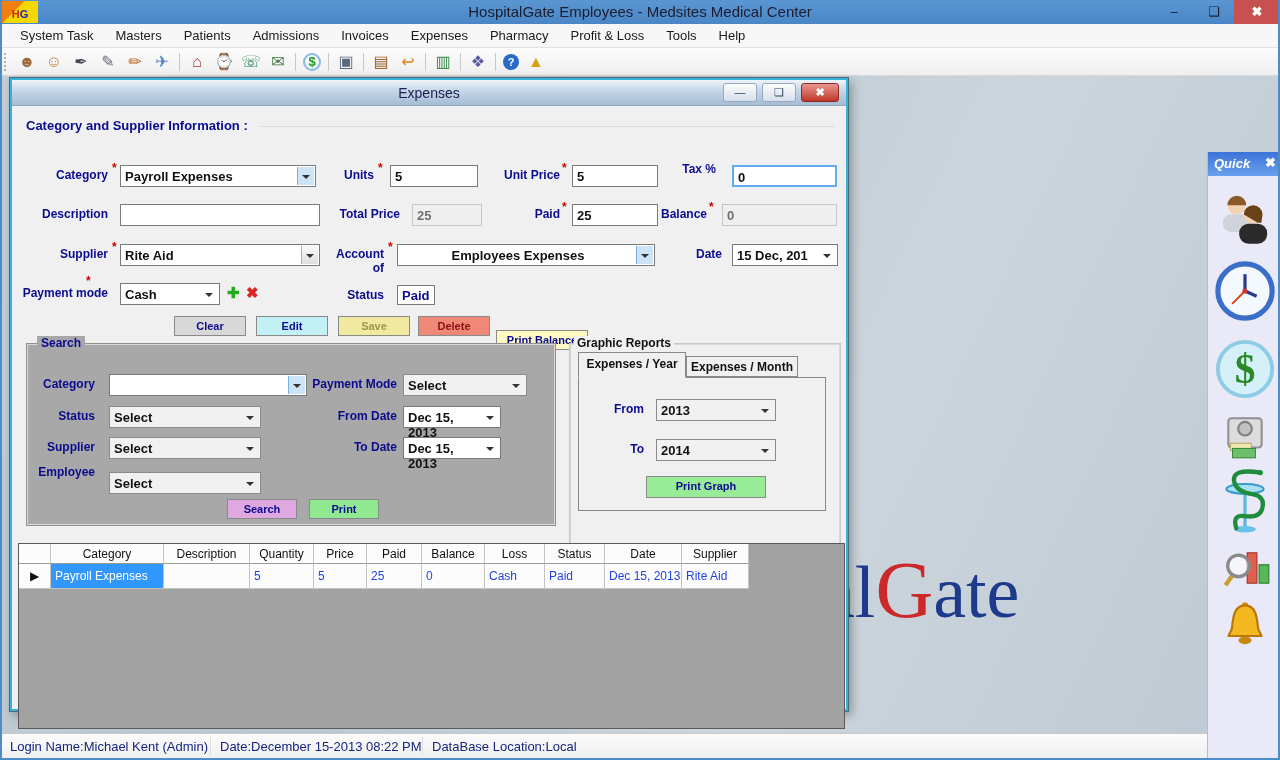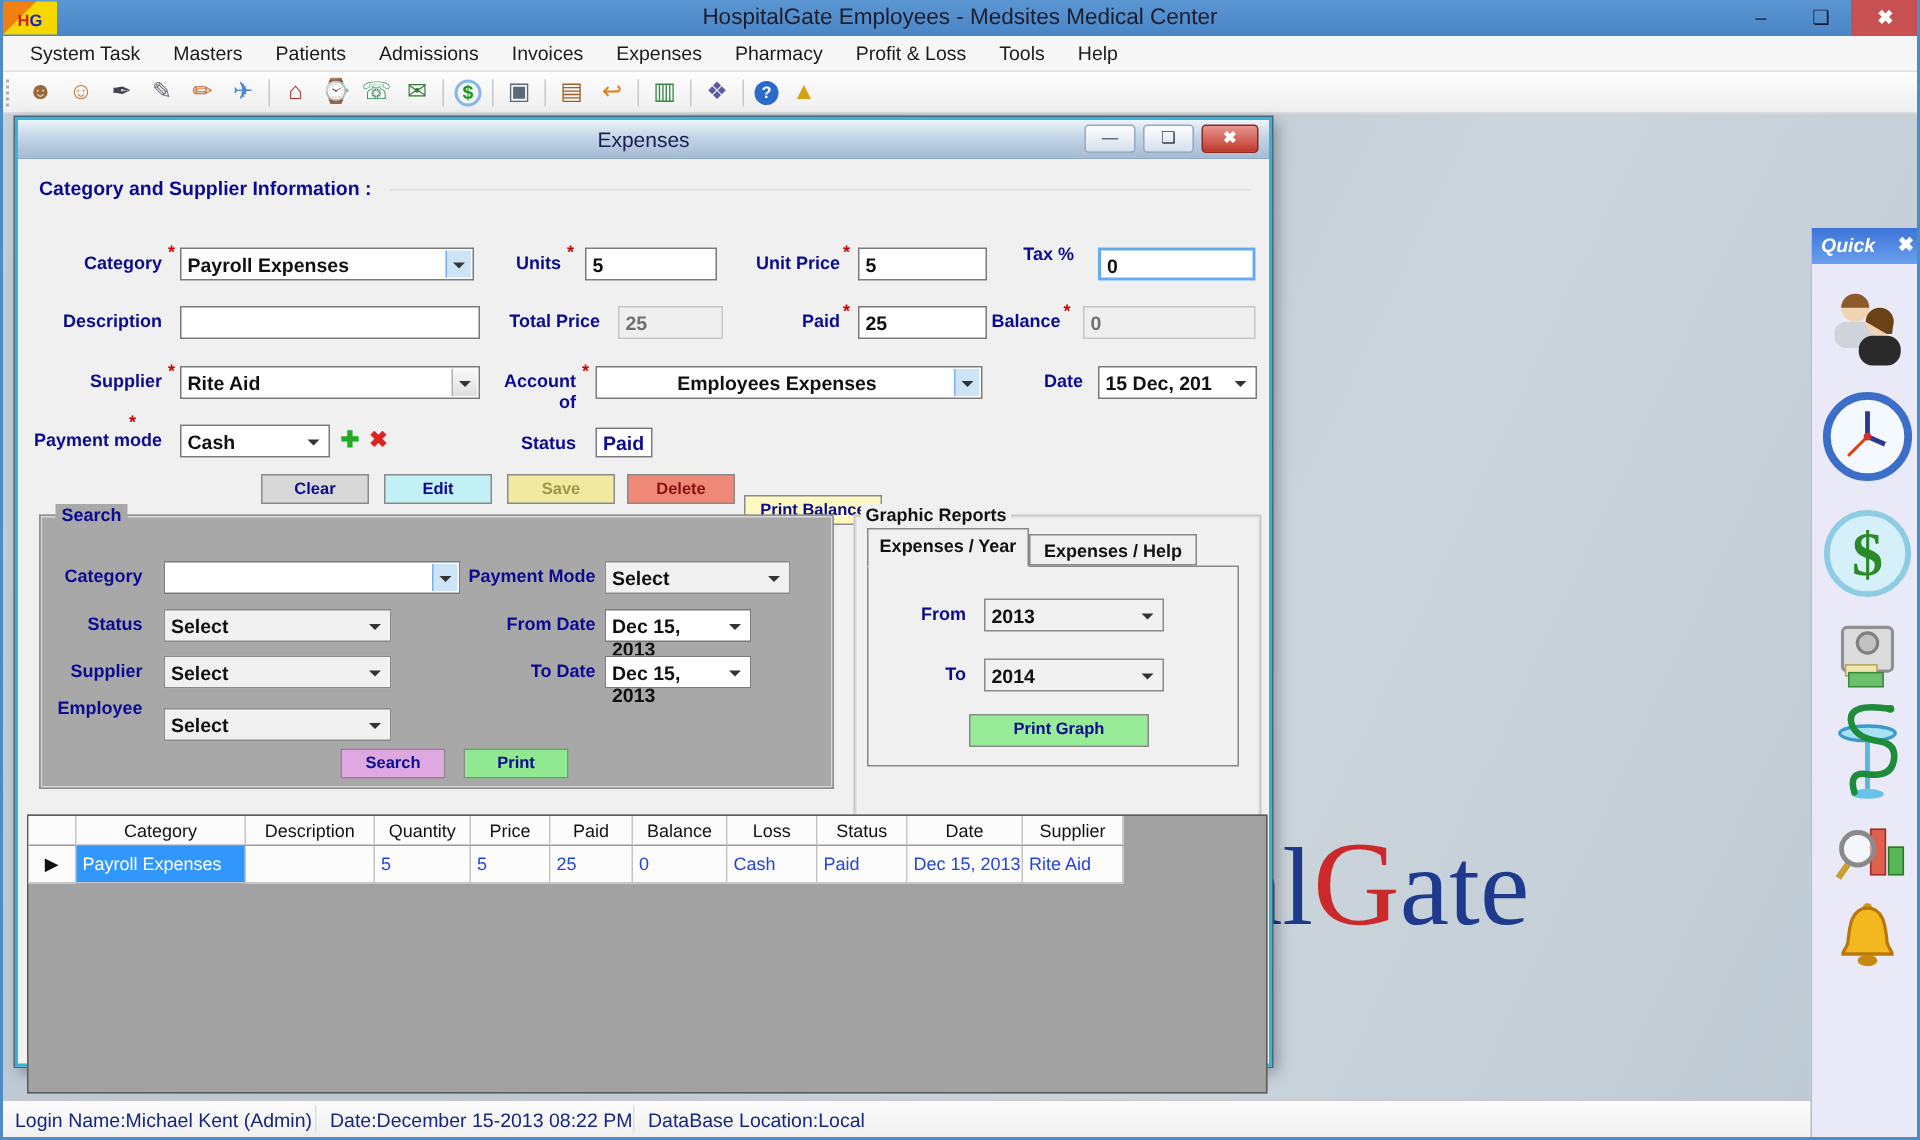--- a/index.html
+++ b/index.html
@@ -256,21 +256,21 @@
           <span class="lbl" style="left:0;top:121px;width:68px" data-name="search-employee-label">Employee</span>
           <div class="combo gray" style="left:82px;top:128px;width:152px" data-name="search-employee-select"><span data-name="search-employee-value">Select</span><span class="dd flat" data-name="chevron-down-icon"></span></div>
 
           <div class="btn" style="left:200px;top:155px;width:70px;background:#e0a8e0" data-name="search-button">Search</div>
           <div class="btn" style="left:282px;top:155px;width:70px;background:#90e890" data-name="search-print-button">Print</div>
         </div>
 
         <div class="groupbox reports-box" data-name="graphic-reports-group">
           <span class="reports-title" data-name="graphic-reports-title">Graphic Reports</span>
           <div class="tab active" style="left:8px;top:8px;width:108px;height:26px" data-name="tab-expenses-year">Expenses / Year</div>
-          <div class="tab" style="left:116px;top:12px;width:112px;height:21px;padding-top:3px" data-name="tab-expenses-month">Expenses / Help</div>
+          <div class="tab" style="left:116px;top:12px;width:112px;height:21px;padding-top:3px" data-name="tab-expenses-month">Expenses / Month</div>
           <div class="tab-panel" data-name="expenses-year-panel"></div>
 
           <span class="lbl" style="left:36px;top:58px;width:38px" data-name="report-from-label">From</span>
           <div class="combo gray" style="left:86px;top:55px;width:120px" data-name="report-from-select"><span data-name="report-from-value">2013</span><span class="dd flat" data-name="chevron-down-icon"></span></div>
 
           <span class="lbl" style="left:36px;top:98px;width:38px" data-name="report-to-label">To</span>
           <div class="combo gray" style="left:86px;top:95px;width:120px" data-name="report-to-select"><span data-name="report-to-value">2014</span><span class="dd flat" data-name="chevron-down-icon"></span></div>
 
           <div class="btn" style="left:76px;top:132px;width:120px;height:22px;background:#98ec98" data-name="print-graph-button">Print Graph</div>
         </div>

